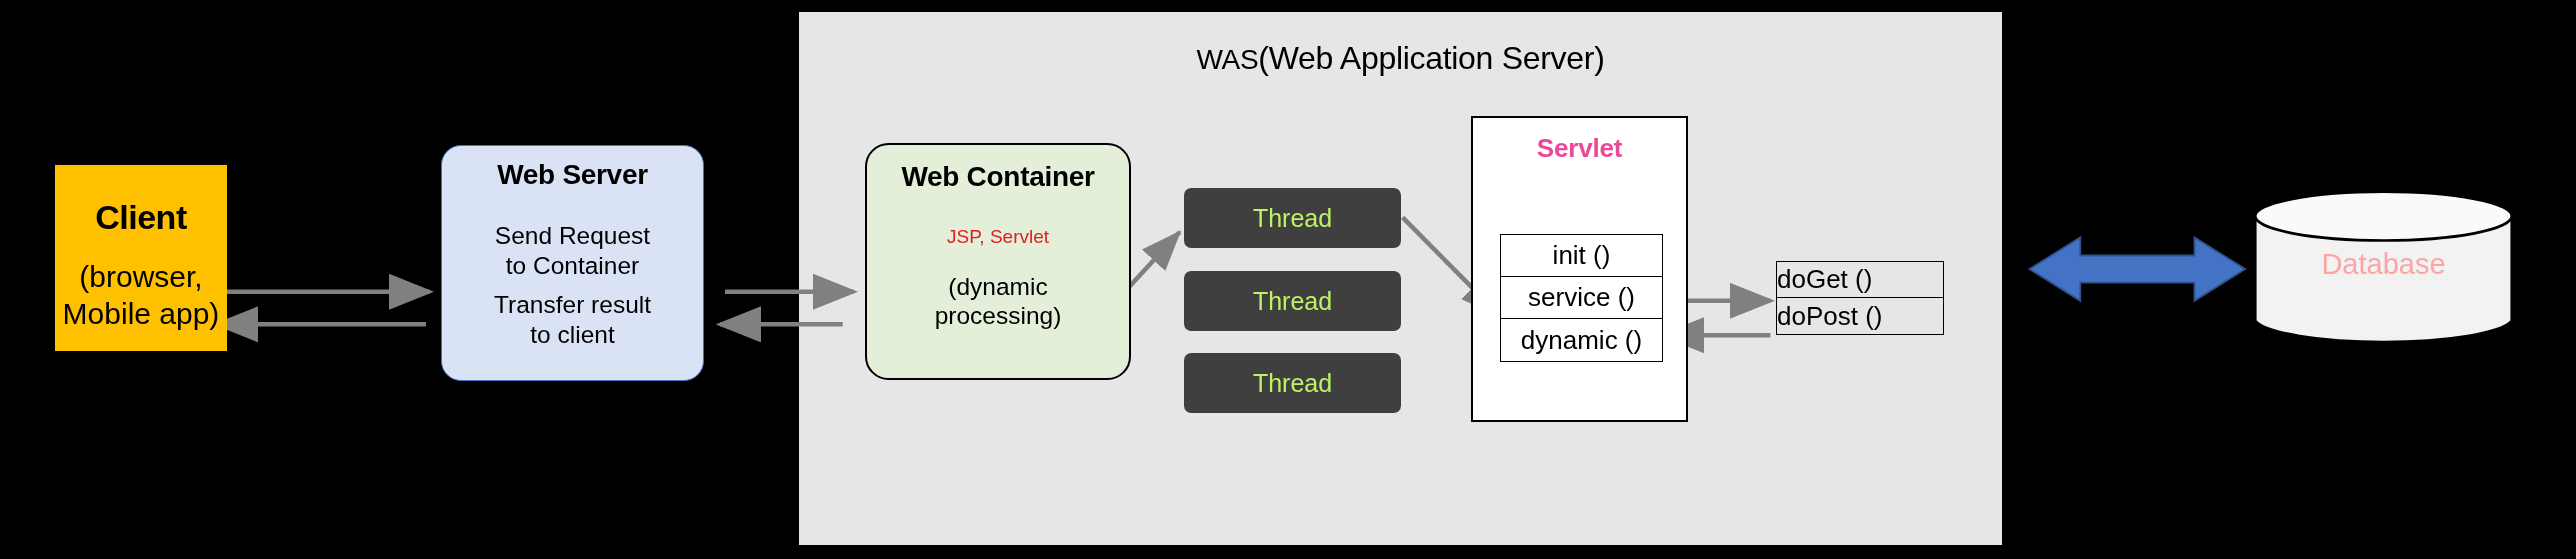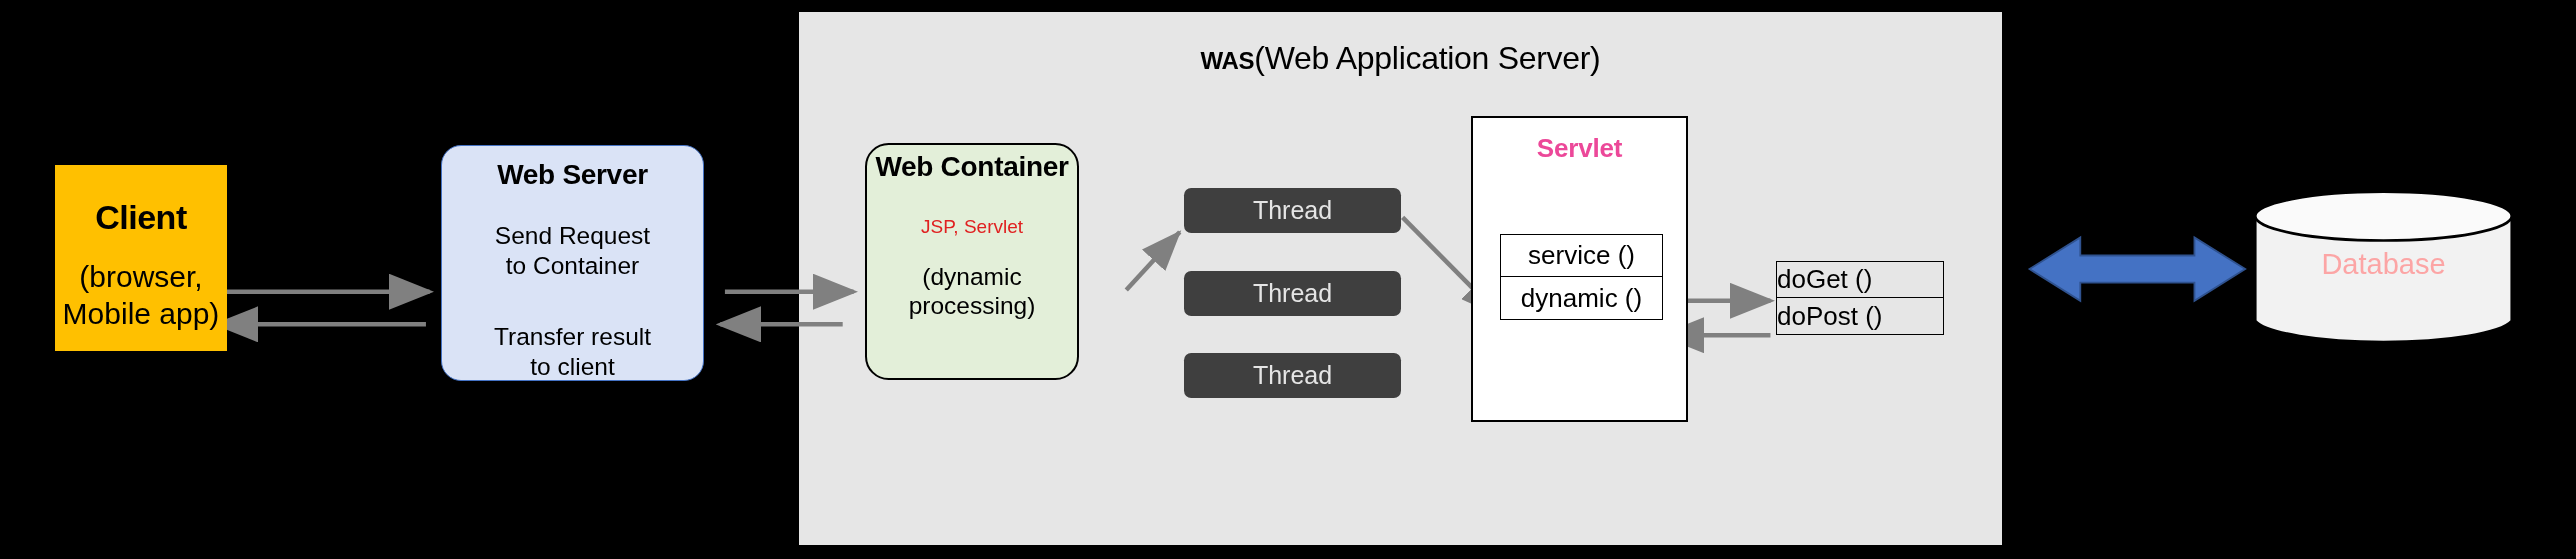--- a/index.html
+++ b/index.html
@@ -47,22 +47,22 @@
   }
   #was-title {
     position: absolute;
     left: 799px;
     top: 40px;
     width: 1203px;
     text-align: center;
     white-space: nowrap;
   }
   #was-title .strong {
-    font-weight: bold;
-    font-size: 24px;
+    font-weight: normal;
+    font-size: 28px;
     letter-spacing: -0.3px;
   }
   #was-title .light {
     font-weight: normal;
     font-size: 32px;
     letter-spacing: -0.3px;
   }
 
   
   #client-box {
@@ -103,33 +103,33 @@
     font-size: 28px;
     font-weight: bold;
     letter-spacing: -0.3px;
   }
   .ws-line {
     font-size: 24.5px;
     font-weight: normal;
     line-height: 1.22;
   }
   #webserver-l1 { margin-top: 30px; }
-  #webserver-l2 { margin-top: 41px; }
+  #webserver-l2 { margin-top: 9px; }
 
   
   #container-box {
     left: 865px;
     top: 143px;
-    width: 214px;
+    width: 266px;
     height: 237px;
     background: #E3EFD9;
     border: 2.3px solid #000000;
     border-radius: 23.6px;
     justify-content: flex-start;
-    padding-top: 6px;
+    padding-top: 16px;
   }
   #container-title {
     font-size: 28px;
     font-weight: bold;
     letter-spacing: -0.3px;
   }
   #container-jsp {
     margin-top: 33px;
     font-size: 19px;
     color: #E02020;
@@ -137,24 +137,24 @@
   #container-sub {
     margin-top: 23.6px;
     font-size: 24.5px;
     line-height: 1.2;
   }
 
   
   .thread-box {
     left: 1184px;
     width: 217px;
-    height: 45px;
+    height: 60px;
     background: #3F3F3F;
     border-radius: 7.2px;
-    color: #e5e5e5;
+    color: #bef264;
     font-size: 25px;
   }
   #thread-1 { top: 188px; }
   #thread-2 { top: 271px; }
   #thread-3 { top: 353px; }
 
   
   #servlet-box {
     left: 1471px;
     top: 116px;
@@ -326,20 +326,23 @@
   </div>
   <div class="node thread-box" id="thread-3">
     <span>Thread</span>
   </div>
 
   <div class="node" id="servlet-box">
     <div id="servlet-title">Servlet</div>
   </div>
   <div id="servlet-table">
     <div class="servlet-row">
+      <span>init ()</span>
+    </div>
+    <div class="servlet-row">
       <span>service ()</span>
     </div>
     <div class="servlet-row">
       <span>dynamic ()</span>
     </div>
   </div>
 
   <div id="handler-table">
     <div class="handler-row">
       <span>doGet ()</span>

